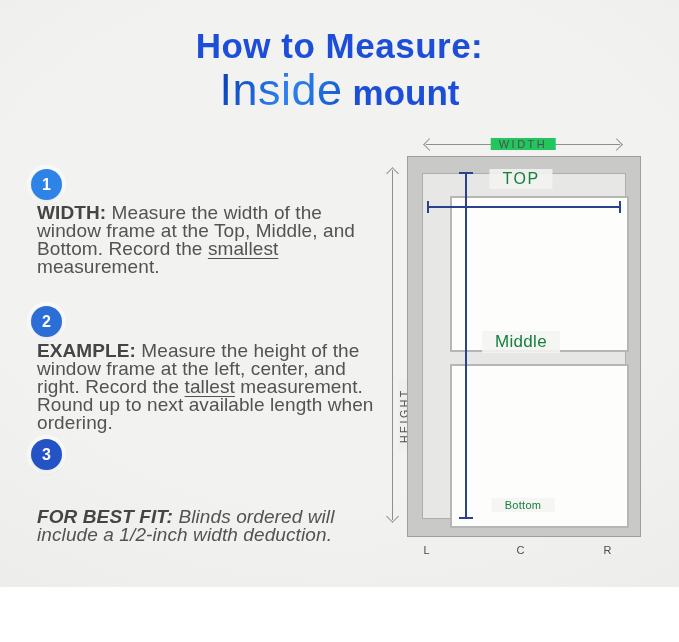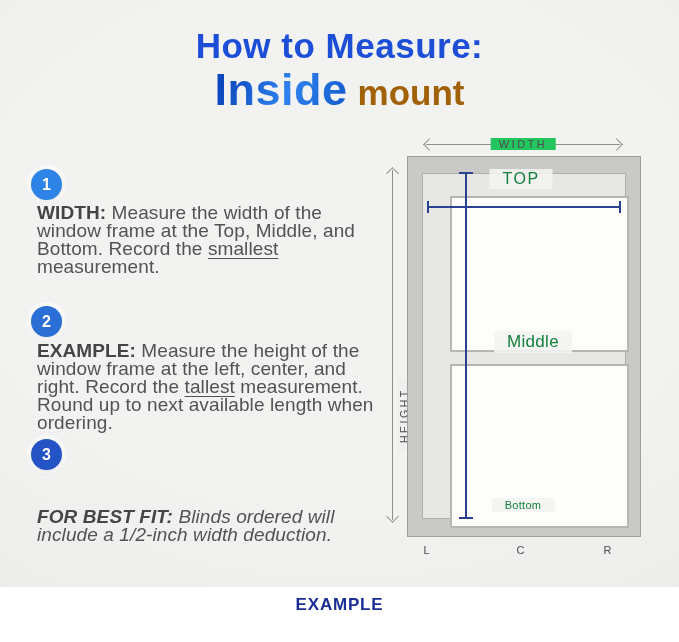--- a/index.html
+++ b/index.html
@@ -8,25 +8,25 @@
     font-family:"Liberation Sans",sans-serif;
     background:radial-gradient(ellipse 130% 100% at 50% 38%, #f2f2f1 40%, #e6e6e4 100%);
   }
   .abs{position:absolute;}
 
   
   .title-line1{top:26px;left:0;width:100%;text-align:center;
     font-size:35px;font-weight:700;color:#1d4ed8;letter-spacing:.5px;}
   .title-line2{top:64px;left:0;width:100%;text-align:center;white-space:nowrap;}
   .title-line2 .hl{
-    font-size:45px;font-weight:700;letter-spacing:.5px;
+    font-size:45px;font-weight:400;letter-spacing:.5px;
     background:linear-gradient(115deg,#0b46bb 10%,#2f82ef 55%,#1257c9 100%);
     -webkit-background-clip:text;background-clip:text;color:transparent;
     vertical-align:baseline;text-align:right;}
-  .title-line2 .rest{font-size:35px;font-weight:600;color:#a16207;margin-left:10px;}
+  .title-line2 .rest{font-size:35px;font-weight:600;color:#1d4ed8;margin-left:10px;}
 
   
   .step-circle{width:31px;height:31px;border-radius:50%;
     color:#fff;font-size:16px;font-weight:700;
     display:flex;align-items:center;justify-content:center;
     box-shadow:0 0 0 4px rgba(255,255,255,.55), 0 2px 4px rgba(0,0,0,.15);}
   #c1{left:31px;top:169px;background:#2e84e6;}
   #c2{left:31px;top:306px;background:#2a6ed6;}
   #c3{left:31px;top:439px;background:#2453c6;}
   .step-text{width:346px;font-size:19px;line-height:18px;color:#535353;letter-spacing:.1px;}
@@ -52,21 +52,21 @@
   .vline{left:87px;top:42px;width:2px;height:347px;}
   .vcap-top{left:81px;top:42px;width:14px;height:2px;}
   .vcap-bot{left:81px;top:387px;width:14px;height:2px;}
   .hline{left:49px;top:76px;width:194px;height:2px;}
   .hcap-left{left:49px;top:71px;width:2px;height:12px;}
   .hcap-right{left:241px;top:71px;width:2px;height:12px;}
 
   .pos-label{transform:translateX(-50%);white-space:nowrap;
     background:rgba(243,243,241,.87);color:#15803d;padding:1px 13px;}
   .lbl-top{left:143px;top:39px;font-size:16px;letter-spacing:1.5px;}
-  .lbl-middle{left:155px;top:201px;font-size:17px;letter-spacing:.3px;}
+  .lbl-middle{left:143px;top:201px;font-size:17px;letter-spacing:.3px;}
   .lbl-bottom{left:145px;top:368px;font-size:11px;letter-spacing:.3px;}
 
   .lcr{top:414px;transform:translateX(-50%);font-size:11px;color:#4c4c4c;letter-spacing:1px;}
   .lcr-l{left:49px;} .lcr-c{left:143px;} .lcr-r{left:230px;}
 
   
   .arrow-line{position:absolute;background:#8f8f8d;}
   .chev{position:absolute;width:8px;height:8px;border:0 solid #8f8f8d;}
   #width-arrow{left:46px;top:7px;width:198px;height:14px;}
   #width-arrow .line{left:2px;right:2px;top:6.5px;height:1.4px;}
@@ -137,14 +137,13 @@
   <div class="abs pos-label lbl-top">TOP</div>
   <div class="abs pos-label lbl-middle">Middle</div>
   <div class="abs pos-label lbl-bottom">Bottom</div>
 
   <div class="abs lcr lcr-l">L</div>
   <div class="abs lcr lcr-c">C</div>
   <div class="abs lcr lcr-r">R</div>
 </div>
 
 <div class="abs" id="example">
-  <div class="ex-head">EXAMPLE</div>
 </div>
 
 </body></html>

